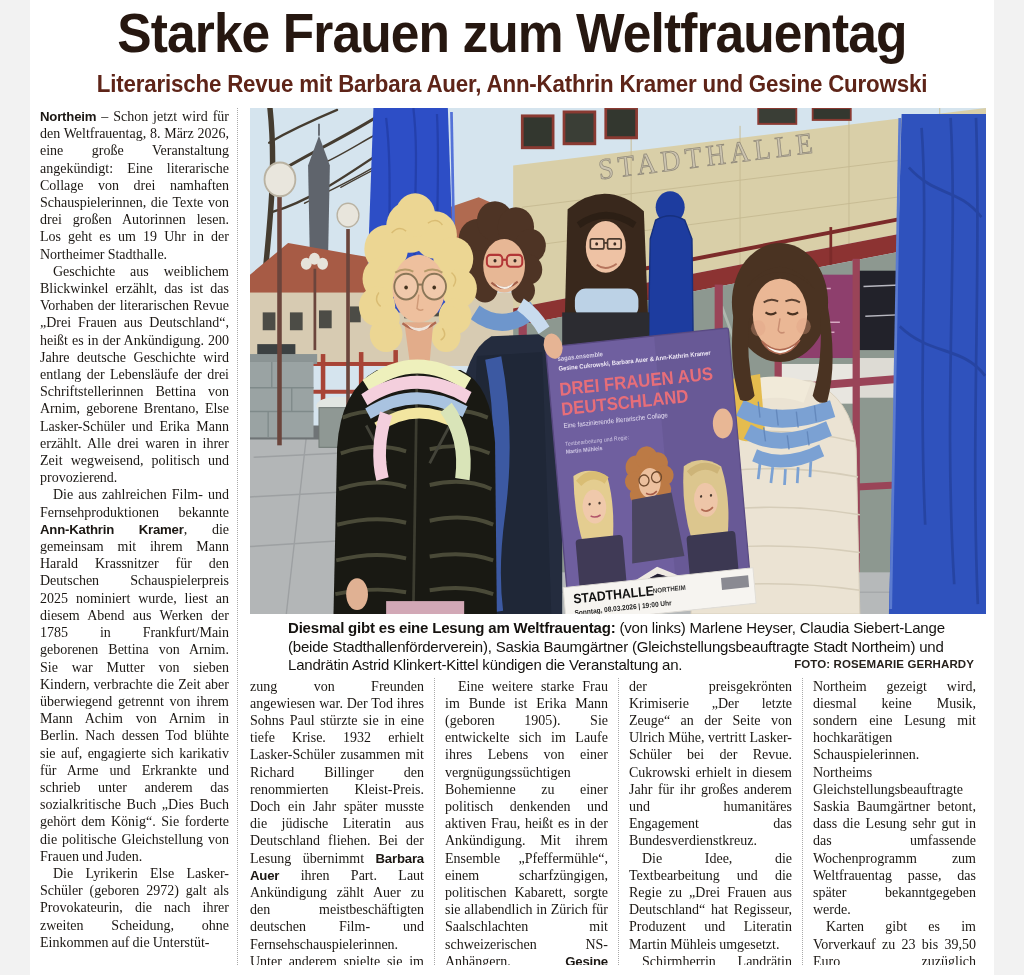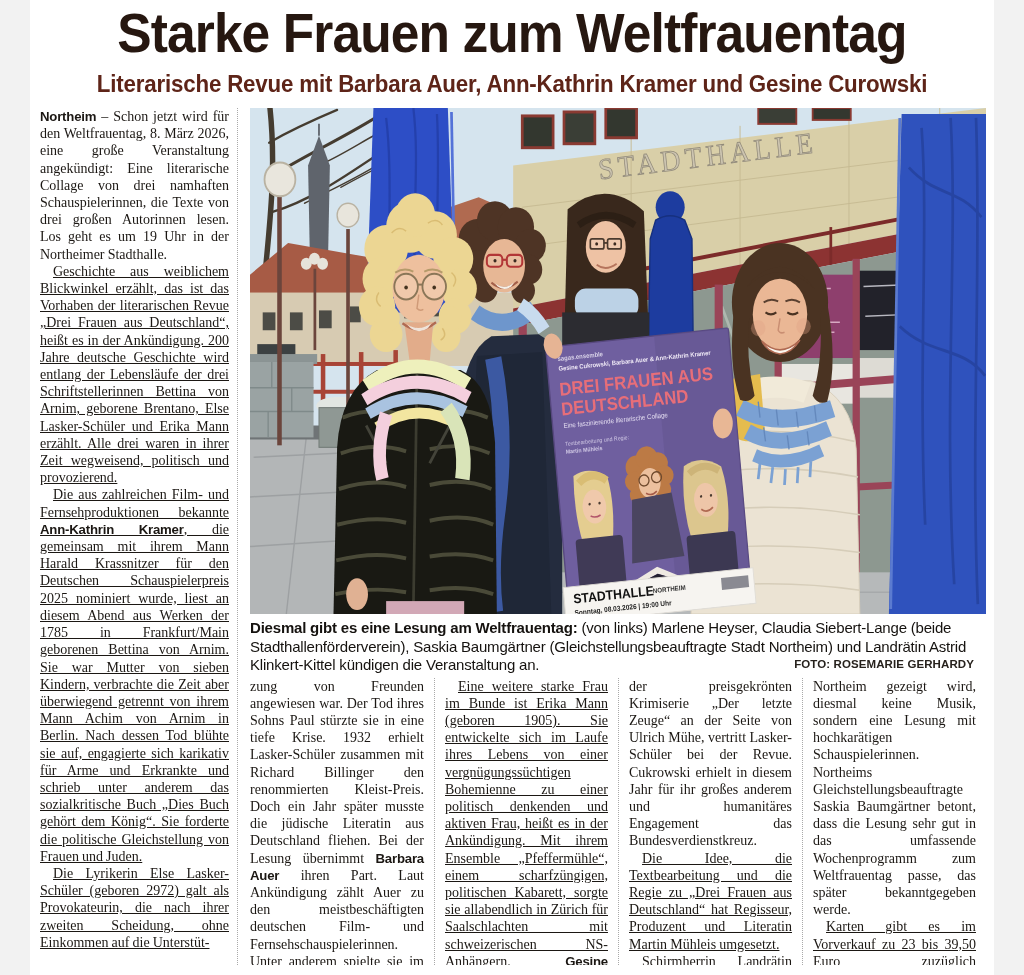--- a/index.html
+++ b/index.html
@@ -27,28 +27,28 @@
     padding:9px 8px 0 10px; height:866px;
   }
   .col-left {
     border-right:1px dotted #a9a9a9; padding-right:8px; overflow:hidden;
   }
   .main-area { padding-left:8px; display:flex; flex-direction:column; overflow:hidden; }
   .para {
     text-align:justify; font-size:14px; line-height:17.2px;
     hyphens:auto; -webkit-hyphens:auto; word-spacing:-0.4px;
   }
-  .para.indent { text-indent:13px;text-decoration:underline; }
+  .para.indent { text-indent:13px; }
   .seg-bold { font-family:"Liberation Sans", sans-serif; font-weight:bold; font-size:13.2px; letter-spacing:-0.2px; }
   figure { width:100%; height:506px; }
   figure svg { display:block; }
   .caption {
     position:relative; padding:5px 0 3px 0;
     font-family:"Liberation Sans", sans-serif; font-size:15px;
-    line-height:18.5px; color:#15120f; letter-spacing:-0.2px; min-height:61px;
+    line-height:18.5px; color:#15120f; letter-spacing:-0.2px; min-height:61px;margin-left:38px;
   }
   .caption .credit {
     position:absolute; right:12px; bottom:4px; font-size:11.5px; font-weight:bold;
     color:#26211c; letter-spacing:0.1px;
   }
   .bottom-cols {
     display:grid; grid-template-columns:repeat(4, 1fr); flex:1; overflow:hidden;
   }
   .bottom-cols .bcol { overflow:hidden; padding:0 10px 0 0; }
   .bottom-cols .bcol + .bcol { border-left:1px dotted #a9a9a9; padding-left:10px; }

